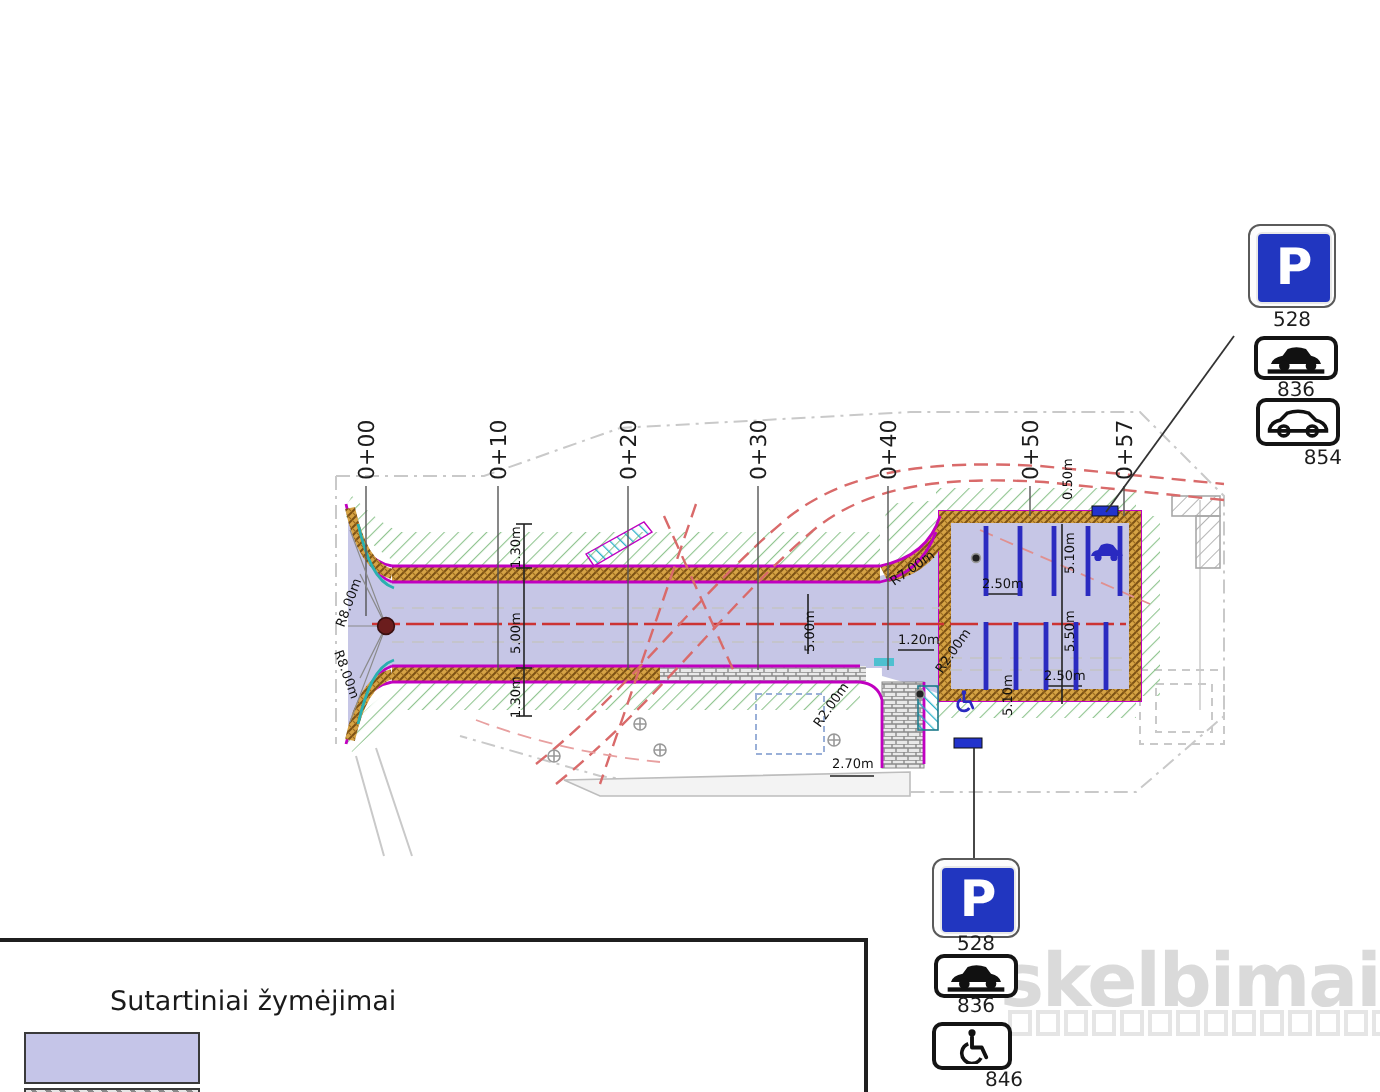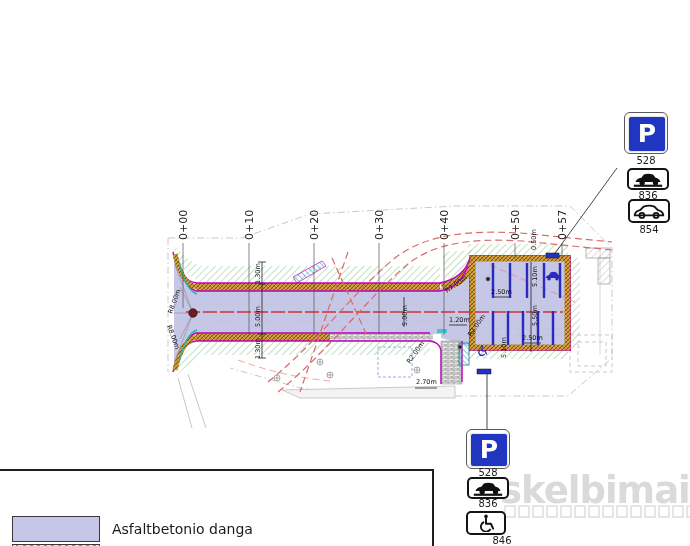--- a/index.html
+++ b/index.html
@@ -271,21 +271,21 @@
     </div>
     <div class="sign-code" style="left:626px;top:190px;">836</div>
 
     <div class="tabsign" style="left:628px;top:199px;width:42px;height:24px;">
       <svg width="32" height="16" viewBox="0 0 36 18">
         <path d="M2,13 q1,-4 6,-5 l4,-4 q6,-2 12,0 l4,4 q5,1 6,5 v1 h-32 z" fill="none" stroke="#111" stroke-width="2"></path>
         <circle cx="10" cy="14" r="2.8" fill="none" stroke="#111" stroke-width="2"></circle>
         <circle cx="26" cy="14" r="2.8" fill="none" stroke="#111" stroke-width="2"></circle>
       </svg>
     </div>
-    <div class="sign-code" style="left:627px;top:224px;">854</div>
+    <div class="sign-code" style="left:627px;top:224px;text-align:right;">854</div>
   </div>
 
   <div>
     <div class="psign" style="left:466px;top:429px;width:44px;height:40px;">
       <div class="psign-inner">
         <span class="psign-letter">P</span>
       </div>
     </div>
     <div class="sign-code" style="left:466px;top:467px;">528</div>
 
@@ -323,18 +323,18 @@
       <span></span>
         <span></span>
         <span></span>
         <span></span>
         <span></span>
         <span></span>
     </div>
   </div>
 
   <div class="legend-box">
+    <div class="legend-title">Sutartiniai žymėjimai</div>
     <div class="legend-swatch"></div>
-    <div class="legend-label">Asfaltbetonio danga</div>
     <div class="legend-swatch2"></div>
   </div>
 
 </div>
 
 </body></html>

